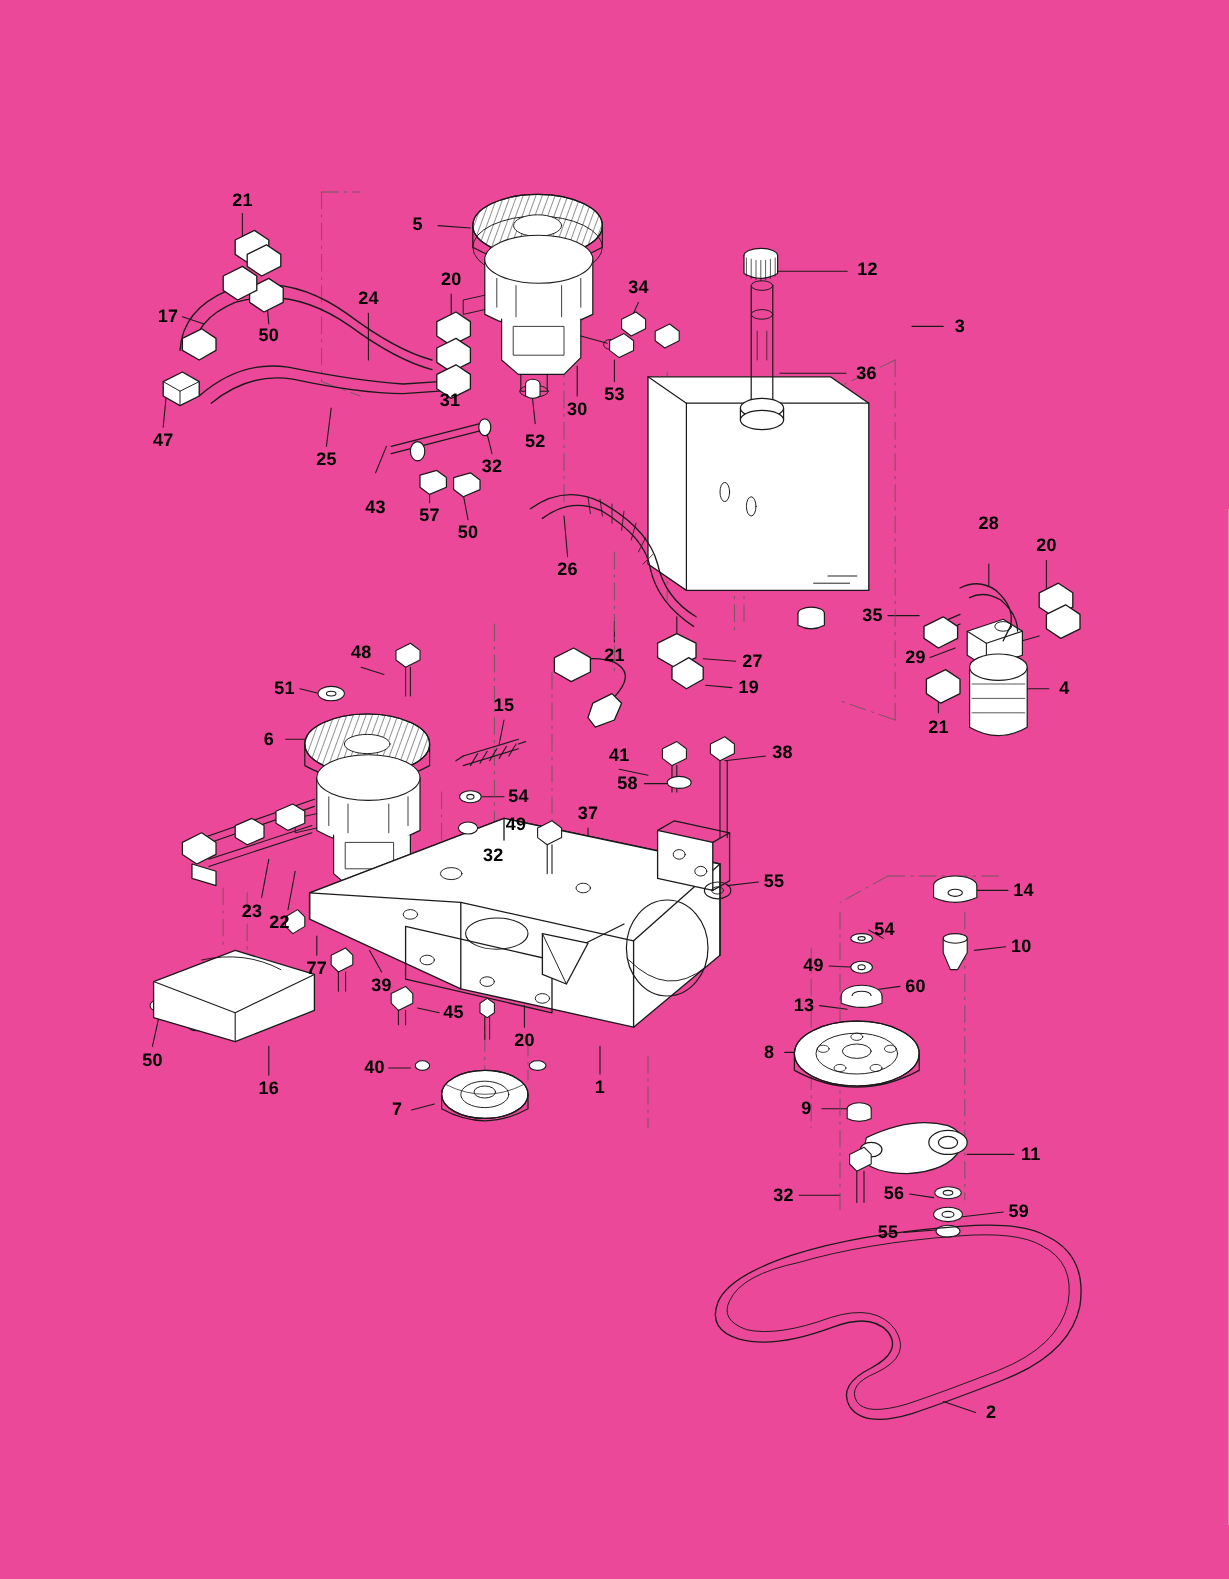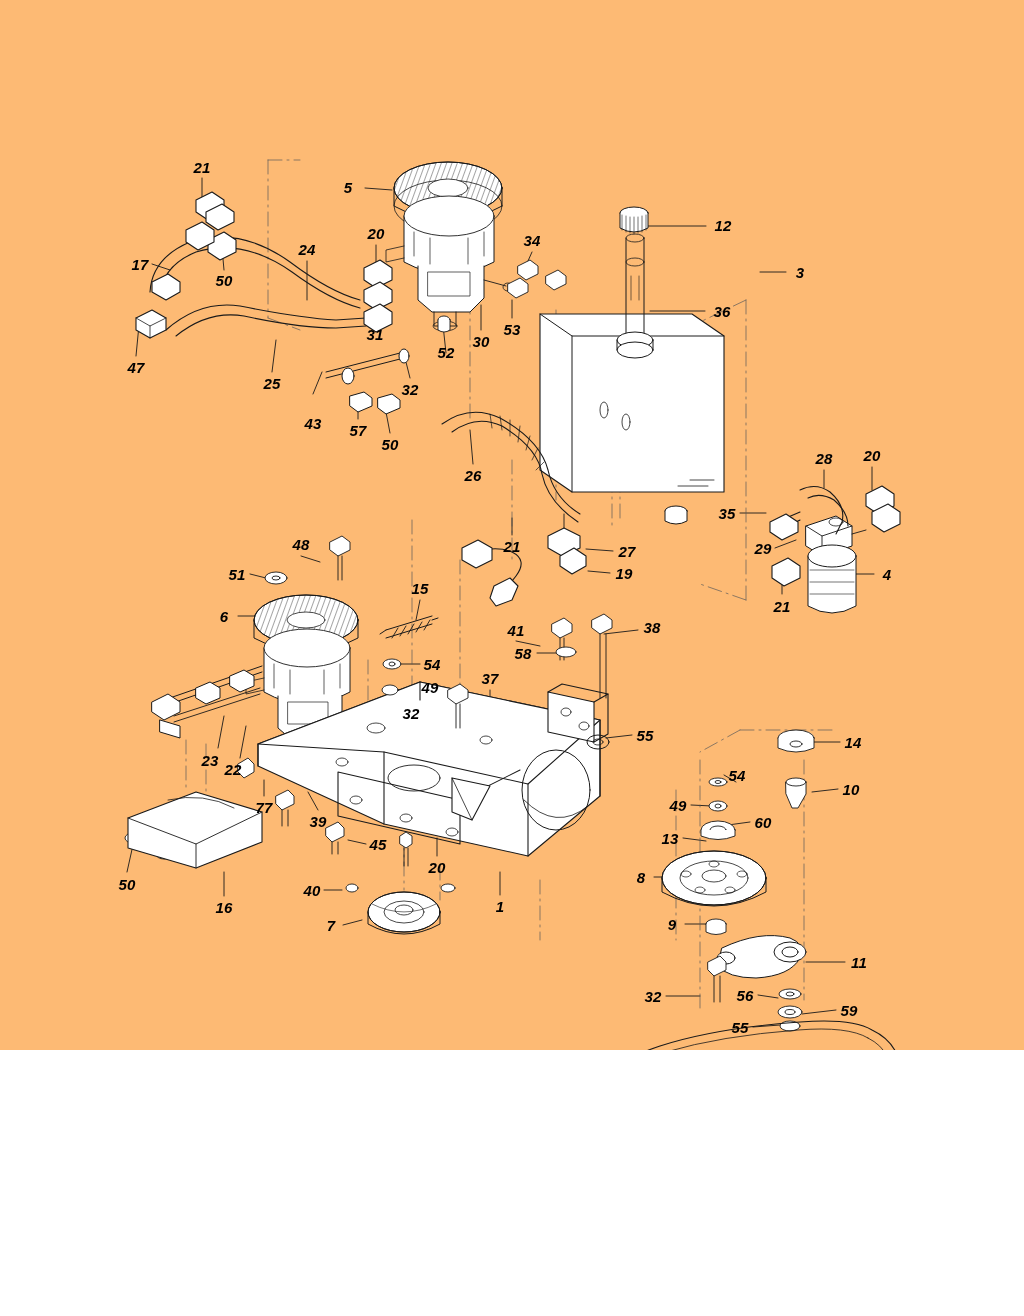--- a/index.html
+++ b/index.html
@@ -3,25 +3,24 @@
 <meta charset="utf-8">
 <style>
   html, body {
     margin: 0;
     padding: 0;
     background: #ffffff;
   }
   #sheet {
     position: relative;
     width: 1024px;
-    height: 1050px;
-    background: #fdba74;
+    height: 1316px;
+    background: #ec4899;
     font-family: "Liberation Sans", sans-serif;
     overflow: hidden;
-    font-style: italic;
   }
   #art {
     position: absolute;
     left: 0;
     top: 0;
     width: 1024px;
     height: 1316px;
   }
   .callout {
     position: absolute;
@@ -512,29 +511,29 @@
   <div class="callout" style="left:376px;top:233px">20</div>
   <div class="callout" style="left:532px;top:240px">34</div>
   <div class="callout" style="left:307px;top:249px">24</div>
   <div class="callout" style="left:140px;top:264px">17</div>
   <div class="callout" style="left:800px;top:272px">3</div>
   <div class="callout" style="left:224px;top:280px">50</div>
   <div class="callout" style="left:722px;top:311px">36</div>
   <div class="callout" style="left:375px;top:334px">31</div>
   <div class="callout" style="left:512px;top:329px">53</div>
   <div class="callout" style="left:481px;top:341px">30</div>
-  <div class="callout" style="left:446px;top:352px">52</div>
+  <div class="callout" style="left:446px;top:368px">52</div>
   <div class="callout" style="left:272px;top:383px">25</div>
   <div class="callout" style="left:136px;top:367px">47</div>
   <div class="callout" style="left:313px;top:423px">43</div>
   <div class="callout" style="left:410px;top:389px">32</div>
   <div class="callout" style="left:358px;top:430px">57</div>
   <div class="callout" style="left:390px;top:444px">50</div>
   <div class="callout" style="left:473px;top:475px">26</div>
-  <div class="callout" style="left:824px;top:458px">28</div>
+  <div class="callout" style="left:824px;top:436px">28</div>
   <div class="callout" style="left:872px;top:455px">20</div>
   <div class="callout" style="left:727px;top:513px">35</div>
   <div class="callout" style="left:512px;top:546px">21</div>
   <div class="callout" style="left:763px;top:548px">29</div>
   <div class="callout" style="left:627px;top:551px">27</div>
   <div class="callout" style="left:624px;top:573px">19</div>
   <div class="callout" style="left:887px;top:574px">4</div>
   <div class="callout" style="left:301px;top:544px">48</div>
   <div class="callout" style="left:782px;top:606px">21</div>
   <div class="callout" style="left:237px;top:574px">51</div>

